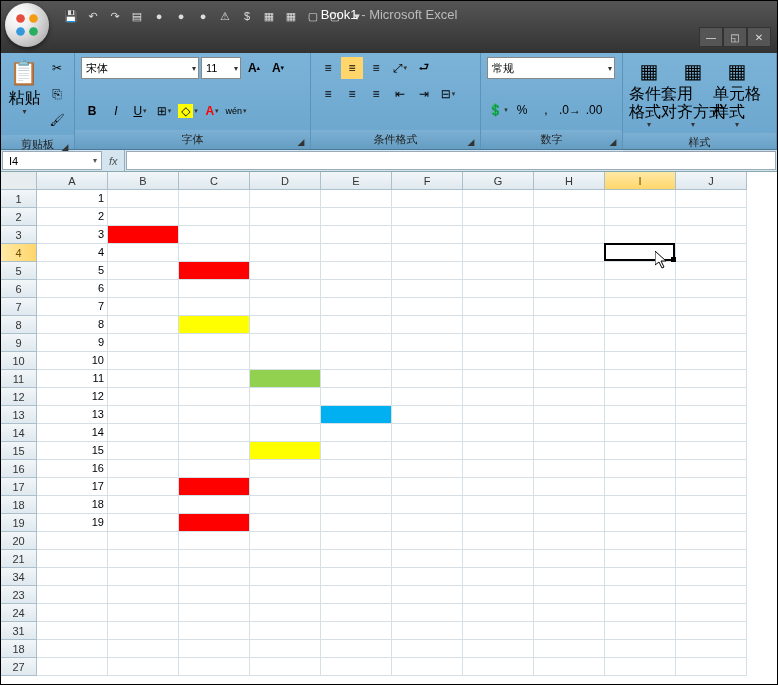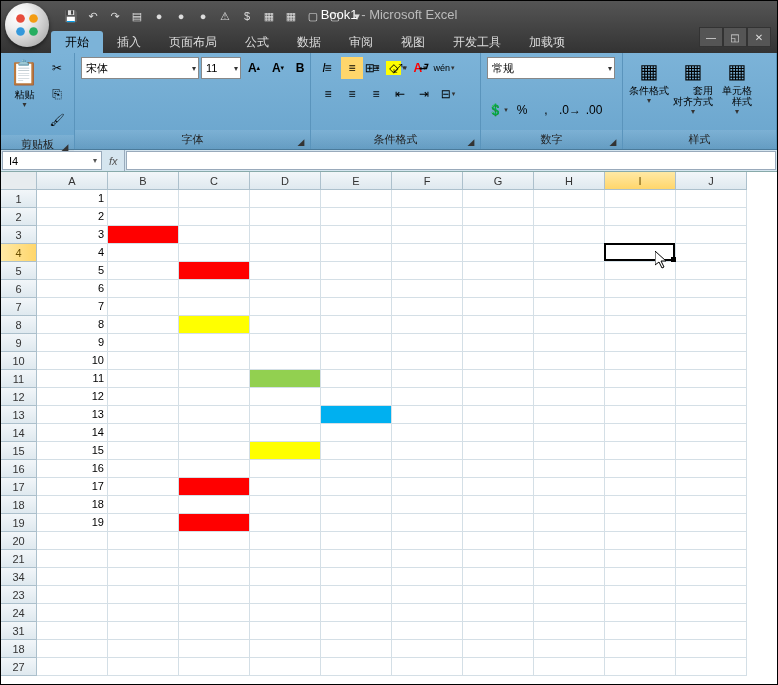--- a/index.html
+++ b/index.html
@@ -23,21 +23,21 @@
 .rtab.active { background: #7cb3d8; color: #000; border-top-left-radius: 3px; border-top-right-radius: 3px; }
 
 
 .ribbon { height: 97px; background: linear-gradient(to bottom, #7cb3d8 0%, #6aa5cd 100%); border-bottom: 1px solid #4a7a9a; display: flex; }
 .rgroup { border-right: 1px solid #5a94bc; display: flex; flex-direction: column; position: relative; }
 .rgroup-body { flex: 1; padding: 4px 6px; display: flex; gap: 4px; align-items: flex-start; }
 .rgroup-label { text-align: center; font-size: 11px; padding: 2px 0; color: #222; background: linear-gradient(to bottom, rgba(255,255,255,0.1), rgba(0,0,0,0.05)); position: relative; }
 .rgroup-label .launcher { position: absolute; right: 4px; bottom: 2px; width: 10px; height: 10px; font-size: 9px; color: #333; }
 
 .big-btn { display: flex; flex-direction: column; align-items: center; width: 40px; padding-top: 2px; }
-.big-btn .lbl { font-size: 10px; margin-top: 2px; text-align: right; line-height: 1.1; }
+.big-btn .lbl { font-size: 16px; margin-top: 2px; text-align: left; line-height: 1.1; }
 .big-btn .dd { font-size: 8px; color: #333; }
 
 .col { display: flex; flex-direction: column; gap: 4px; }
 .frow { display: flex; gap: 2px; align-items: center; }
 .sm-btn { width: 22px; height: 22px; display: flex; align-items: center; justify-content: center; border: 1px solid transparent; font-size: 12px; color: #000; position: relative; }
 .sm-btn .dd { font-size: 7px; margin-left: 1px; color: #333; }
 .combo { height: 22px; background: #fff; border: 1px solid #888; display: flex; align-items: center; padding: 0 4px; font-size: 11px; position: relative; }
 .combo .dd { position: absolute; right: 2px; font-size: 8px; color: #333; }
 
 
@@ -92,31 +92,20 @@
     <span class="q">$</span>
     <span class="q">▦</span>
     <span class="q">▦</span>
     <span class="q">▢</span>
     <span class="q">▢</span>
     <span class="q">▾</span>
   </div>
   <div class="title-text">
     <span class="book">Book1</span><span class="app"> - </span><span class="app">Microsoft Excel</span>
   </div>
-  <div class="ribbon-tabs" id="ribbon-tabs">
-      <div class="rtab active">开始</div>
-      <div class="rtab">插入</div>
-      <div class="rtab">页面布局</div>
-      <div class="rtab">公式</div>
-      <div class="rtab">数据</div>
-      <div class="rtab">审阅</div>
-      <div class="rtab">视图</div>
-      <div class="rtab">开发工具</div>
-      <div class="rtab">加载项</div>
-    </div>
   <div class="window-ctrls">
     <div class="wc">—</div>
     <div class="wc">◱</div>
     <div class="wc">✕</div>
   </div>
 </div>
 
 <div class="ribbon">
   <div class="rgroup" style="width:74px">
     <div class="rgroup-body">
@@ -134,21 +123,21 @@
           </div>
         <div class="sm-btn">
             <span>🖌</span>
           </div>
       </div>
     </div>
     <div class="rgroup-label"><span>剪贴板</span><span class="launcher">◢</span></div>
   </div>
 
   <div class="rgroup" style="width:236px">
-    <div class="rgroup-body" style="flex-direction:row;gap:0">
+    <div class="rgroup-body" style="flex-direction:column;gap:21px">
       <div class="frow">
         <div class="combo" style="width:118px">
             <span>宋体</span>
             <span class="dd">▾</span>
           </div>
         <div class="combo" style="width:40px">
             <span>11</span>
             <span class="dd">▾</span>
           </div>
         <div class="sm-btn">

